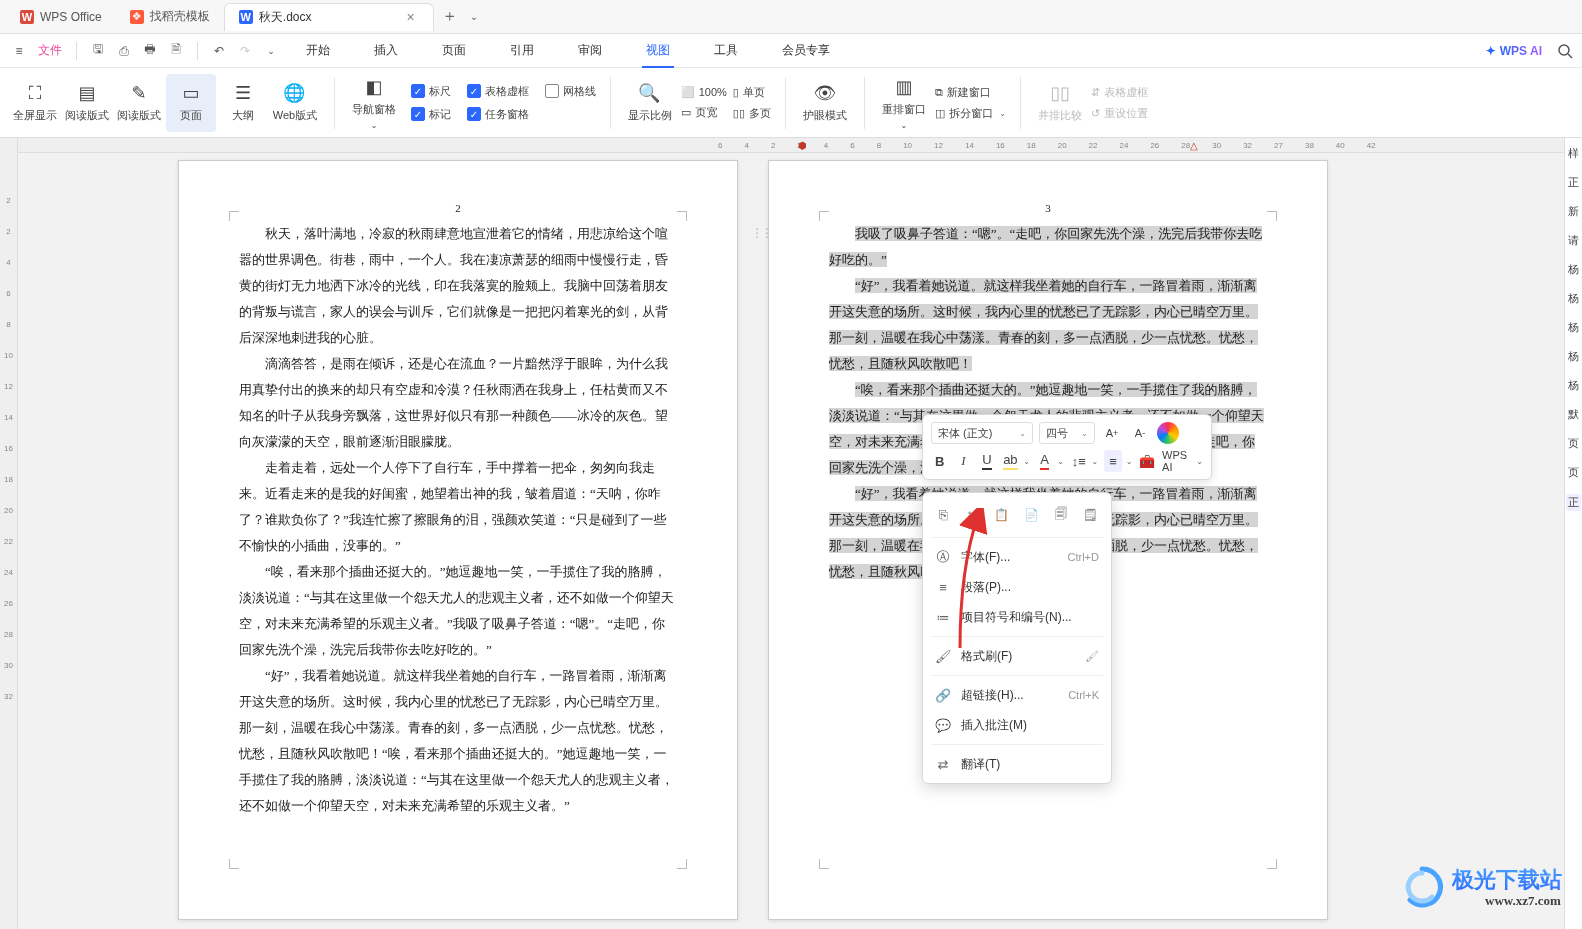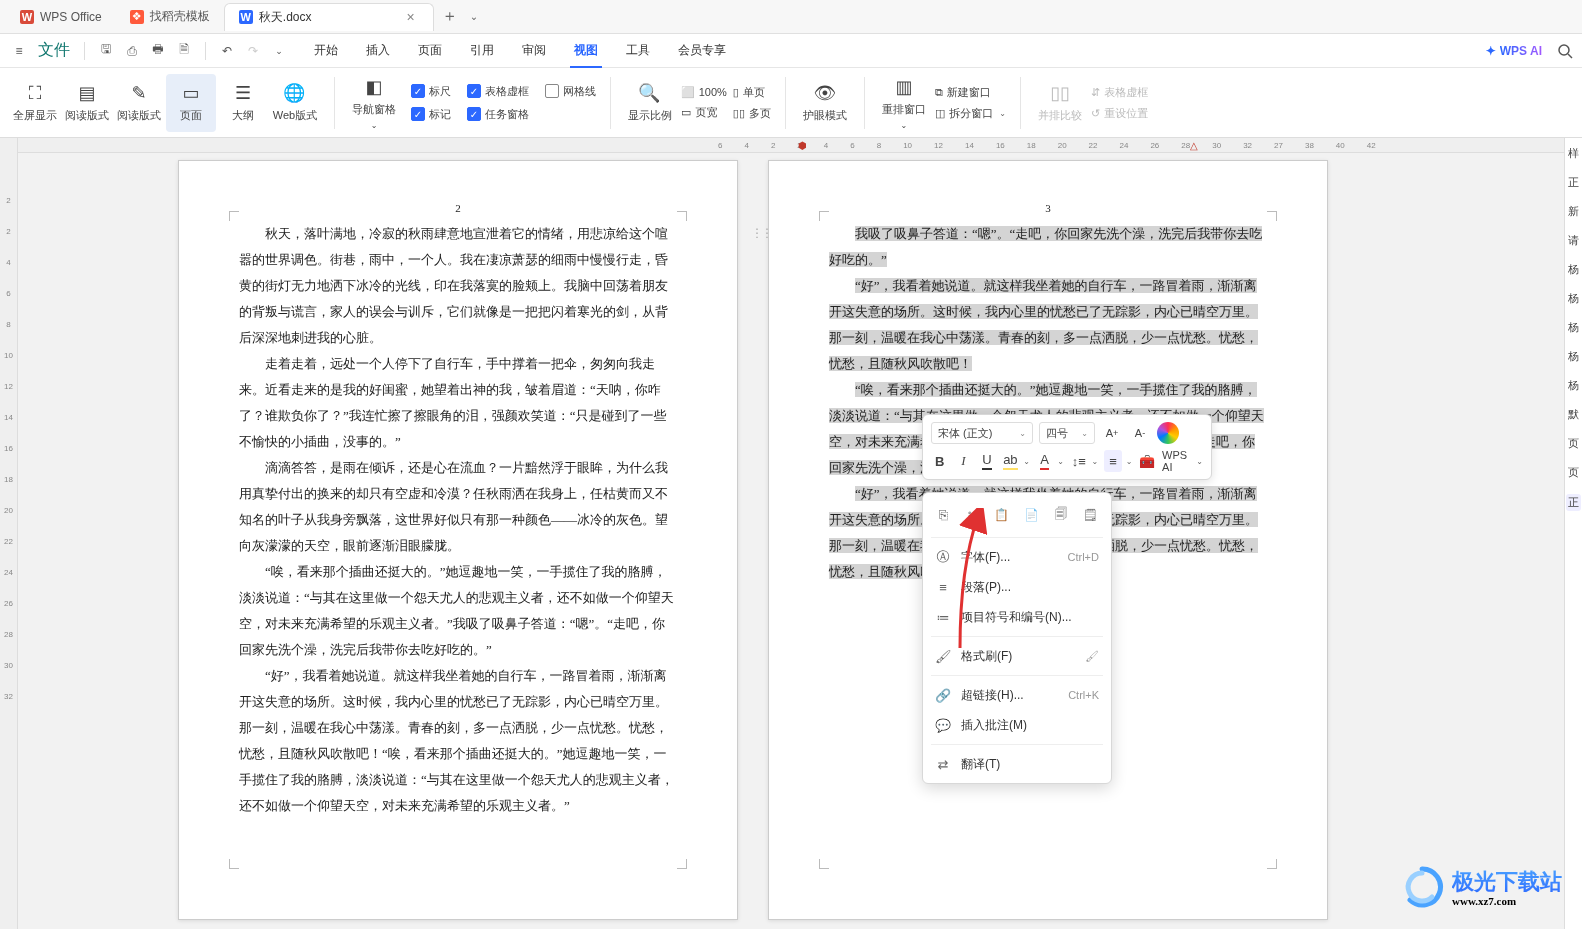--- a/index.html
+++ b/index.html
@@ -13,23 +13,23 @@
   .tab-icon { width: 14px; height: 14px; display: inline-flex; align-items: center; justify-content: center; font-size: 11px; }
   .tab-close { color: #888; font-size: 14px; padding: 0 4px; }
   .tab-add { color: #666; font-size: 16px; padding: 0 8px; }
   .tab-dropdown { color: #666; font-size: 10px; padding: 0 4px; }
   
   
   .menubar { height: 34px; background: #fff; display: flex; align-items: center; padding: 0 8px; border-bottom: 1px solid #e6e6e6; }
   .menubar .ql { display: flex; align-items: center; gap: 4px; padding-right: 8px; }
   .ql-btn { width: 22px; height: 22px; display: flex; align-items: center; justify-content: center; color: #555; border-radius: 3px; }
   .menubar .sep { width: 1px; height: 18px; background: #ddd; margin: 0 6px; }
-  .menu-tabs { display: flex; gap: 20px; margin-left: 12px; }
+  .menu-tabs { display: flex; gap: 36px; margin-left: 12px; }
   .menu-tab { padding: 8px 4px; color: #333; position: relative; }
-  .menu-tab.active { color: #2c68ff; font-weight: bold; }
+  .menu-tab.active { color: #2c68ff; }
   .menu-tab.active::after { content:""; position:absolute; left:0; right:0; bottom:-1px; height:2px; background:#2c68ff; }
   .menu-right { margin-left: auto; display: flex; align-items: center; gap: 14px; }
   .wpsai { display: flex; align-items: center; gap: 4px; font-weight: 600; }
   .search-icon { width: 18px; height: 18px; display:flex; align-items:center; justify-content:center; color:#555;}
   
   
   .ribbon { height: 70px; background: #fff; display: flex; align-items: center; padding: 0 10px; border-bottom: 1px solid #ddd; gap: 6px; }
   .ribbon-group { display: flex; gap: 2px; align-items: center; }
   .ribbon .sep { width: 1px; height: 52px; background: #e5e5e5; margin: 0 8px; }
   .rbtn { display: flex; flex-direction: column; align-items: center; justify-content: center; width: 50px; height: 58px; border-radius: 4px; font-size: 11px; color: #444; gap: 4px; }
@@ -87,21 +87,21 @@
   .sidepanel { width: 18px; background: #fff; border-left:1px solid #ddd; display:flex; flex-direction:column; align-items:center; gap:14px; padding-top:8px; font-size:11px; color:#444;}
   .sidepanel .stub { writing-mode: horizontal-tb; }
   
   
   .arrow { position:absolute; left: 932px; top: 370px; z-index: 40; pointer-events:none;}
   
   
   .watermark { position: absolute; right: 20px; bottom: 20px; display:flex; align-items:center; gap:8px; z-index: 50; font-family: "Microsoft YaHei"; }
   .watermark .swirl { width:44px; height:44px; }
   .watermark .txt1 { font-size:22px; font-weight:700; background: linear-gradient(#4aa3ff,#2c68ff); -webkit-background-clip:text; background-clip:text; color:transparent;}
-  .watermark .txt2 { font-size:11px; color:#000000; font-weight:600; margin-top:-2px;}
+  .watermark .txt2 { font-size:13px; color:#404040; font-weight:600; margin-top:-2px;margin-left:33px;}
   
   svg { display:block; }
 </style>
 </head>
 <body>
 
 <div class="titlebar">
   <div class="app-tab inactive">
     <span class="tab-icon" style="background:#d94b3a;color:#fff;border-radius:2px;padding:1px 2px;font-weight:bold;">W</span>
     <span>WPS Office</span>
@@ -117,21 +117,21 @@
     </span>
     <span class="tab-close">×</span>
   </div>
   <span class="tab-add">＋</span>
   <span class="tab-dropdown">⌄</span>
 </div>
 
 <div class="menubar">
   <div class="ql">
     <span class="ql-btn">≡</span>
-    <span style="font-size:16px;color:#0f766e;padding:0 4px;">文件</span>
+    <span style="font-size:12px;color:#ec4899;padding:0 4px;">文件</span>
     <div class="sep"></div>
     <span class="ql-btn">🖫</span>
     <span class="ql-btn">⎙</span>
     <span class="ql-btn">🖶</span>
     <span class="ql-btn">🗎</span>
     <div class="sep"></div>
     <span class="ql-btn">↶</span>
     <span class="ql-btn" style="color:#ccc;">↷</span>
     <span class="ql-btn" style="font-size:9px;">⌄</span>
   </div>
@@ -337,22 +337,22 @@
 
     <div class="pages">
 
       <div class="page">
         <span class="crop tl"></span>
           <span class="crop tr"></span>
           <span class="crop bl"></span>
           <span class="crop br"></span>
         <div class="pg-num">2</div>
         <p>秋天，落叶满地，冷寂的秋雨肆意地宣泄着它的情绪，用悲凉给这个喧嚣的世界调色。街巷，雨中，一个人。我在凄凉萧瑟的细雨中慢慢行走，昏黄的街灯无力地洒下冰冷的光线，印在我落寞的脸颊上。我脑中回荡着朋友的背叛与谎言，家人的误会与训斥，它们就像是一把把闪着寒光的剑，从背后深深地刺进我的心脏。</p>
+        <p>滴滴答答，是雨在倾诉，还是心在流血？一片黯然浮于眼眸，为什么我用真挚付出的换来的却只有空虚和冷漠？任秋雨洒在我身上，任枯黄而又不知名的叶子从我身旁飘落，这世界好似只有那一种颜色——冰冷的灰色。望向灰濛濛的天空，眼前逐渐泪眼朦胧。</p>
         <p>走着走着，远处一个人停下了自行车，手中撑着一把伞，匆匆向我走来。近看走来的是我的好闺蜜，她望着出神的我，皱着眉道：“天呐，你咋了？谁欺负你了？”我连忙擦了擦眼角的泪，强颜欢笑道：“只是碰到了一些不愉快的小插曲，没事的。”</p>
-        <p>滴滴答答，是雨在倾诉，还是心在流血？一片黯然浮于眼眸，为什么我用真挚付出的换来的却只有空虚和冷漠？任秋雨洒在我身上，任枯黄而又不知名的叶子从我身旁飘落，这世界好似只有那一种颜色——冰冷的灰色。望向灰濛濛的天空，眼前逐渐泪眼朦胧。</p>
         <p>“唉，看来那个插曲还挺大的。”她逗趣地一笑，一手揽住了我的胳膊，淡淡说道：“与其在这里做一个怨天尤人的悲观主义者，还不如做一个仰望天空，对未来充满希望的乐观主义者。”我吸了吸鼻子答道：“嗯”。“走吧，你回家先洗个澡，洗完后我带你去吃好吃的。”</p>
         <p>“好”，我看着她说道。就这样我坐着她的自行车，一路冒着雨，渐渐离开这失意的场所。这时候，我内心里的忧愁已了无踪影，内心已晴空万里。那一刻，温暖在我心中荡漾。青春的刻，多一点洒脱，少一点忧愁。忧愁，忧愁，且随秋风吹散吧！“唉，看来那个插曲还挺大的。”她逗趣地一笑，一手揽住了我的胳膊，淡淡说道：“与其在这里做一个怨天尤人的悲观主义者，还不如做一个仰望天空，对未来充满希望的乐观主义者。”</p>
       </div>
 
       <div class="page">
         <span class="crop tl"></span>
           <span class="crop tr"></span>
           <span class="crop bl"></span>
           <span class="crop br"></span>
         <span class="movehandle">⋮⋮</span>

